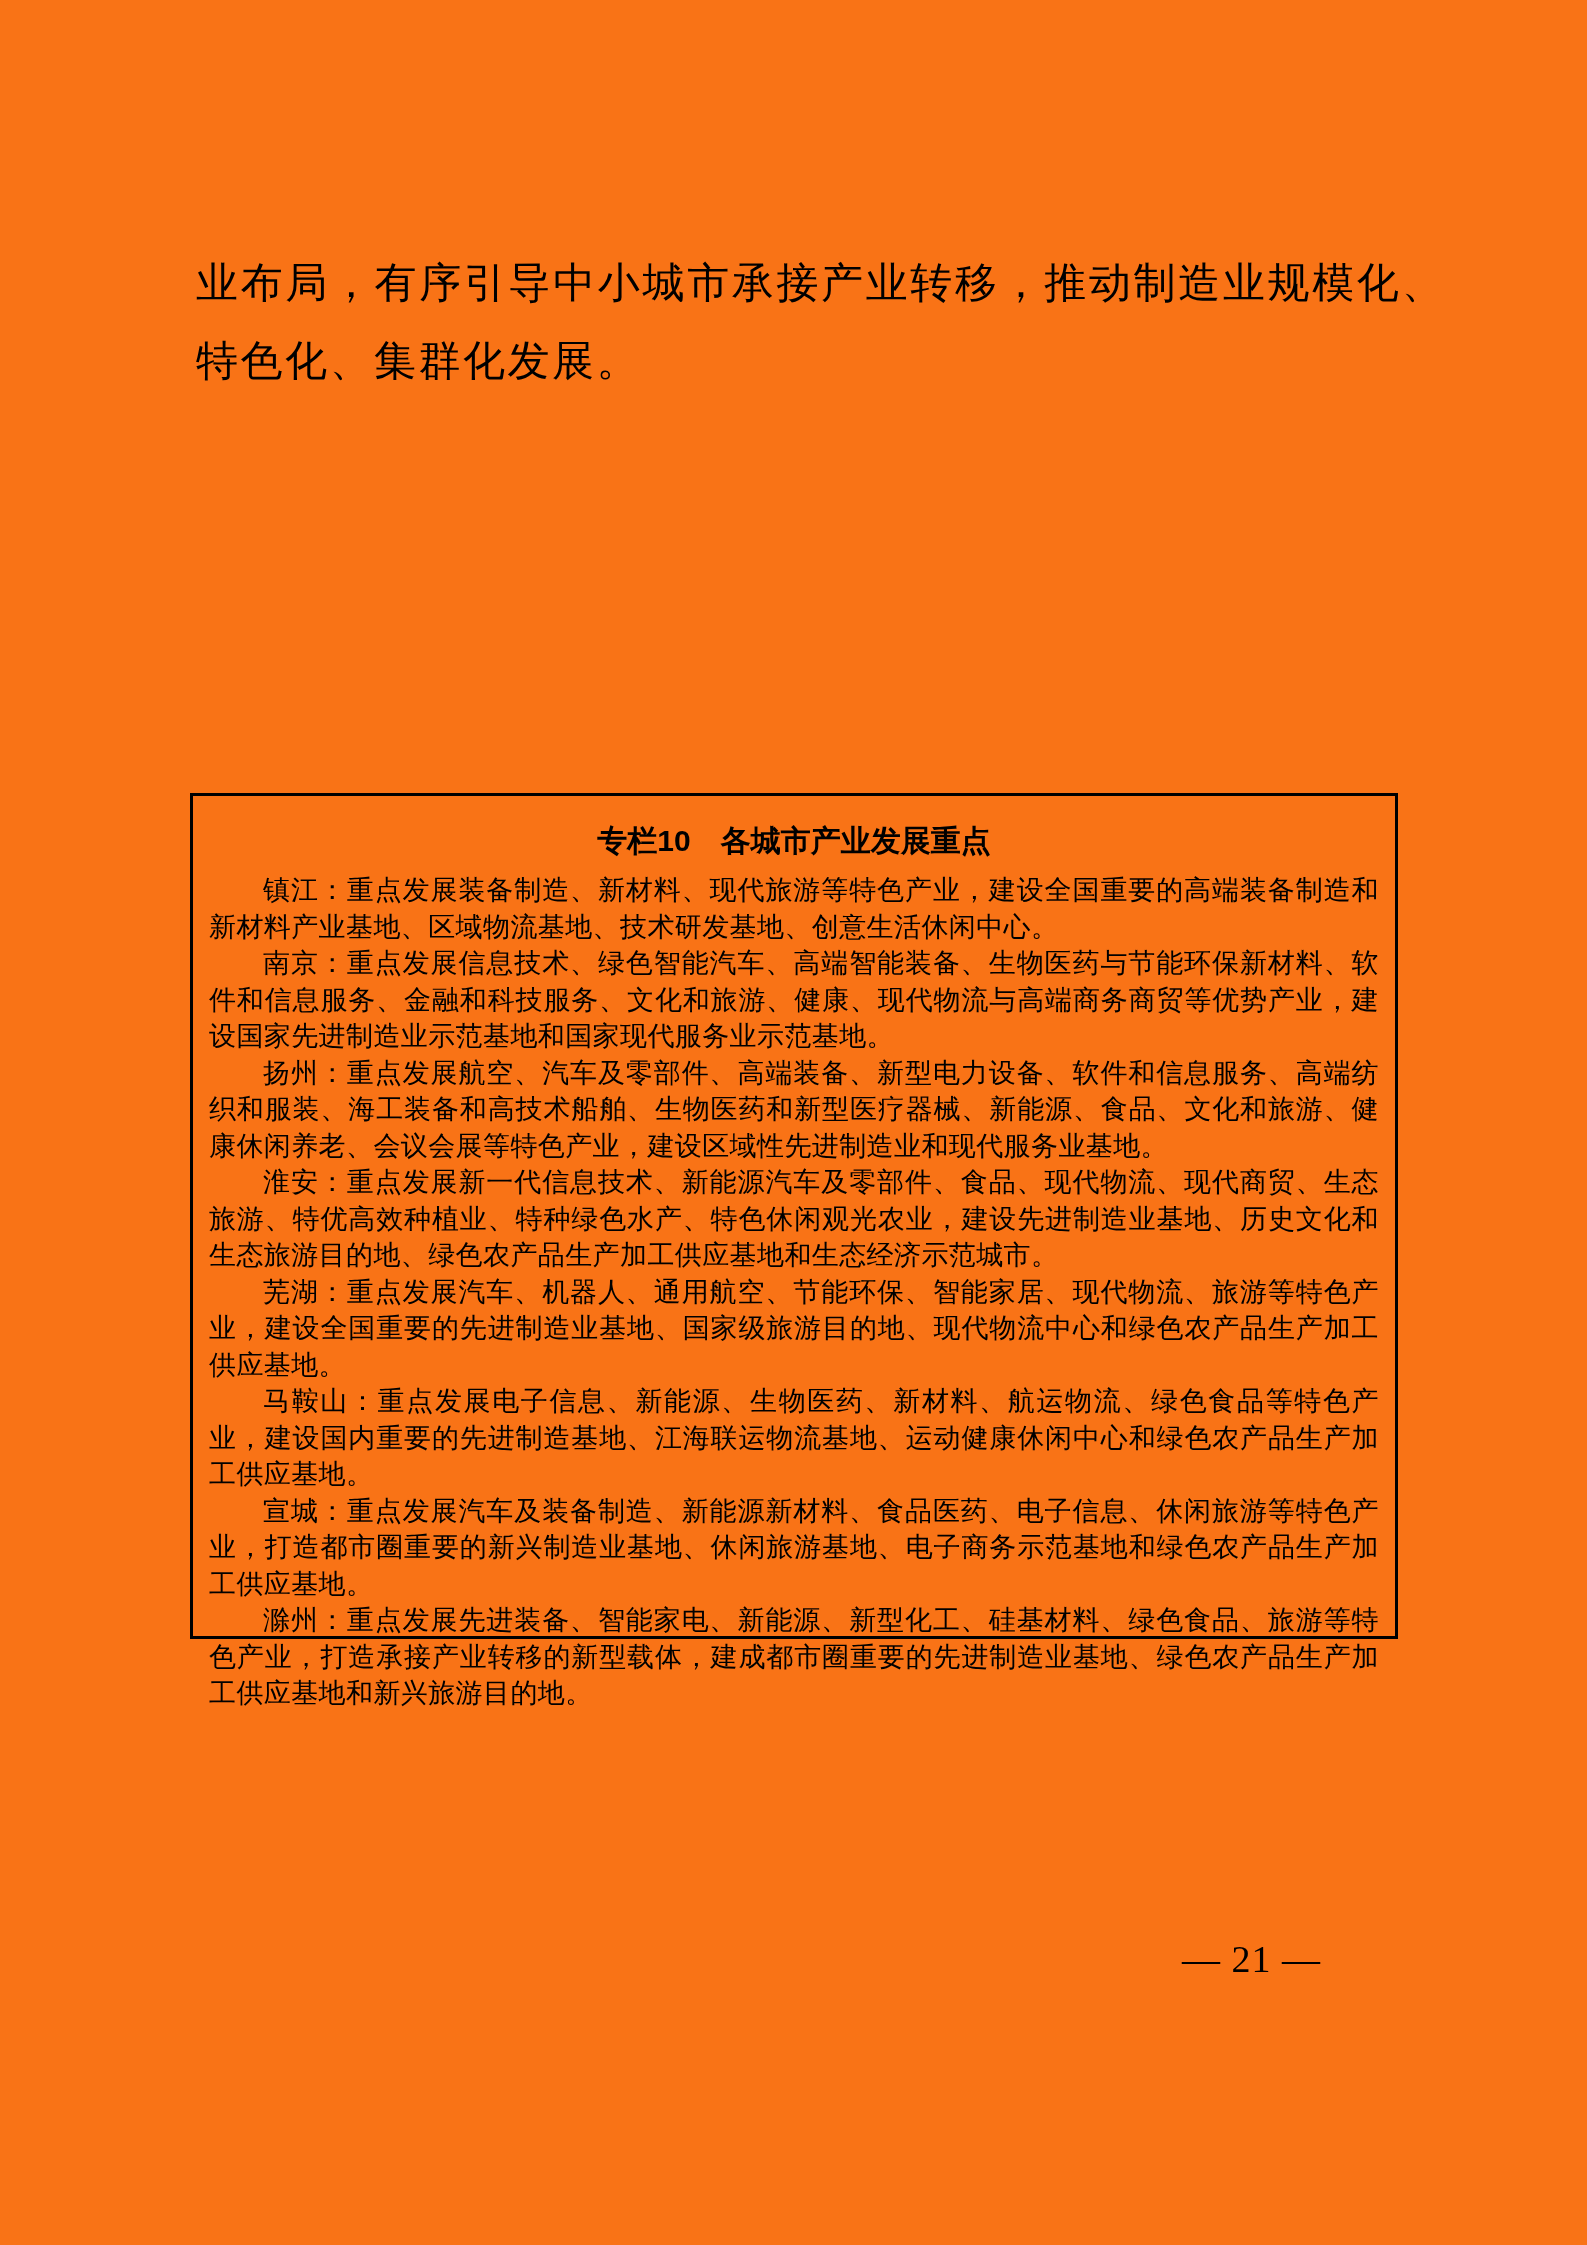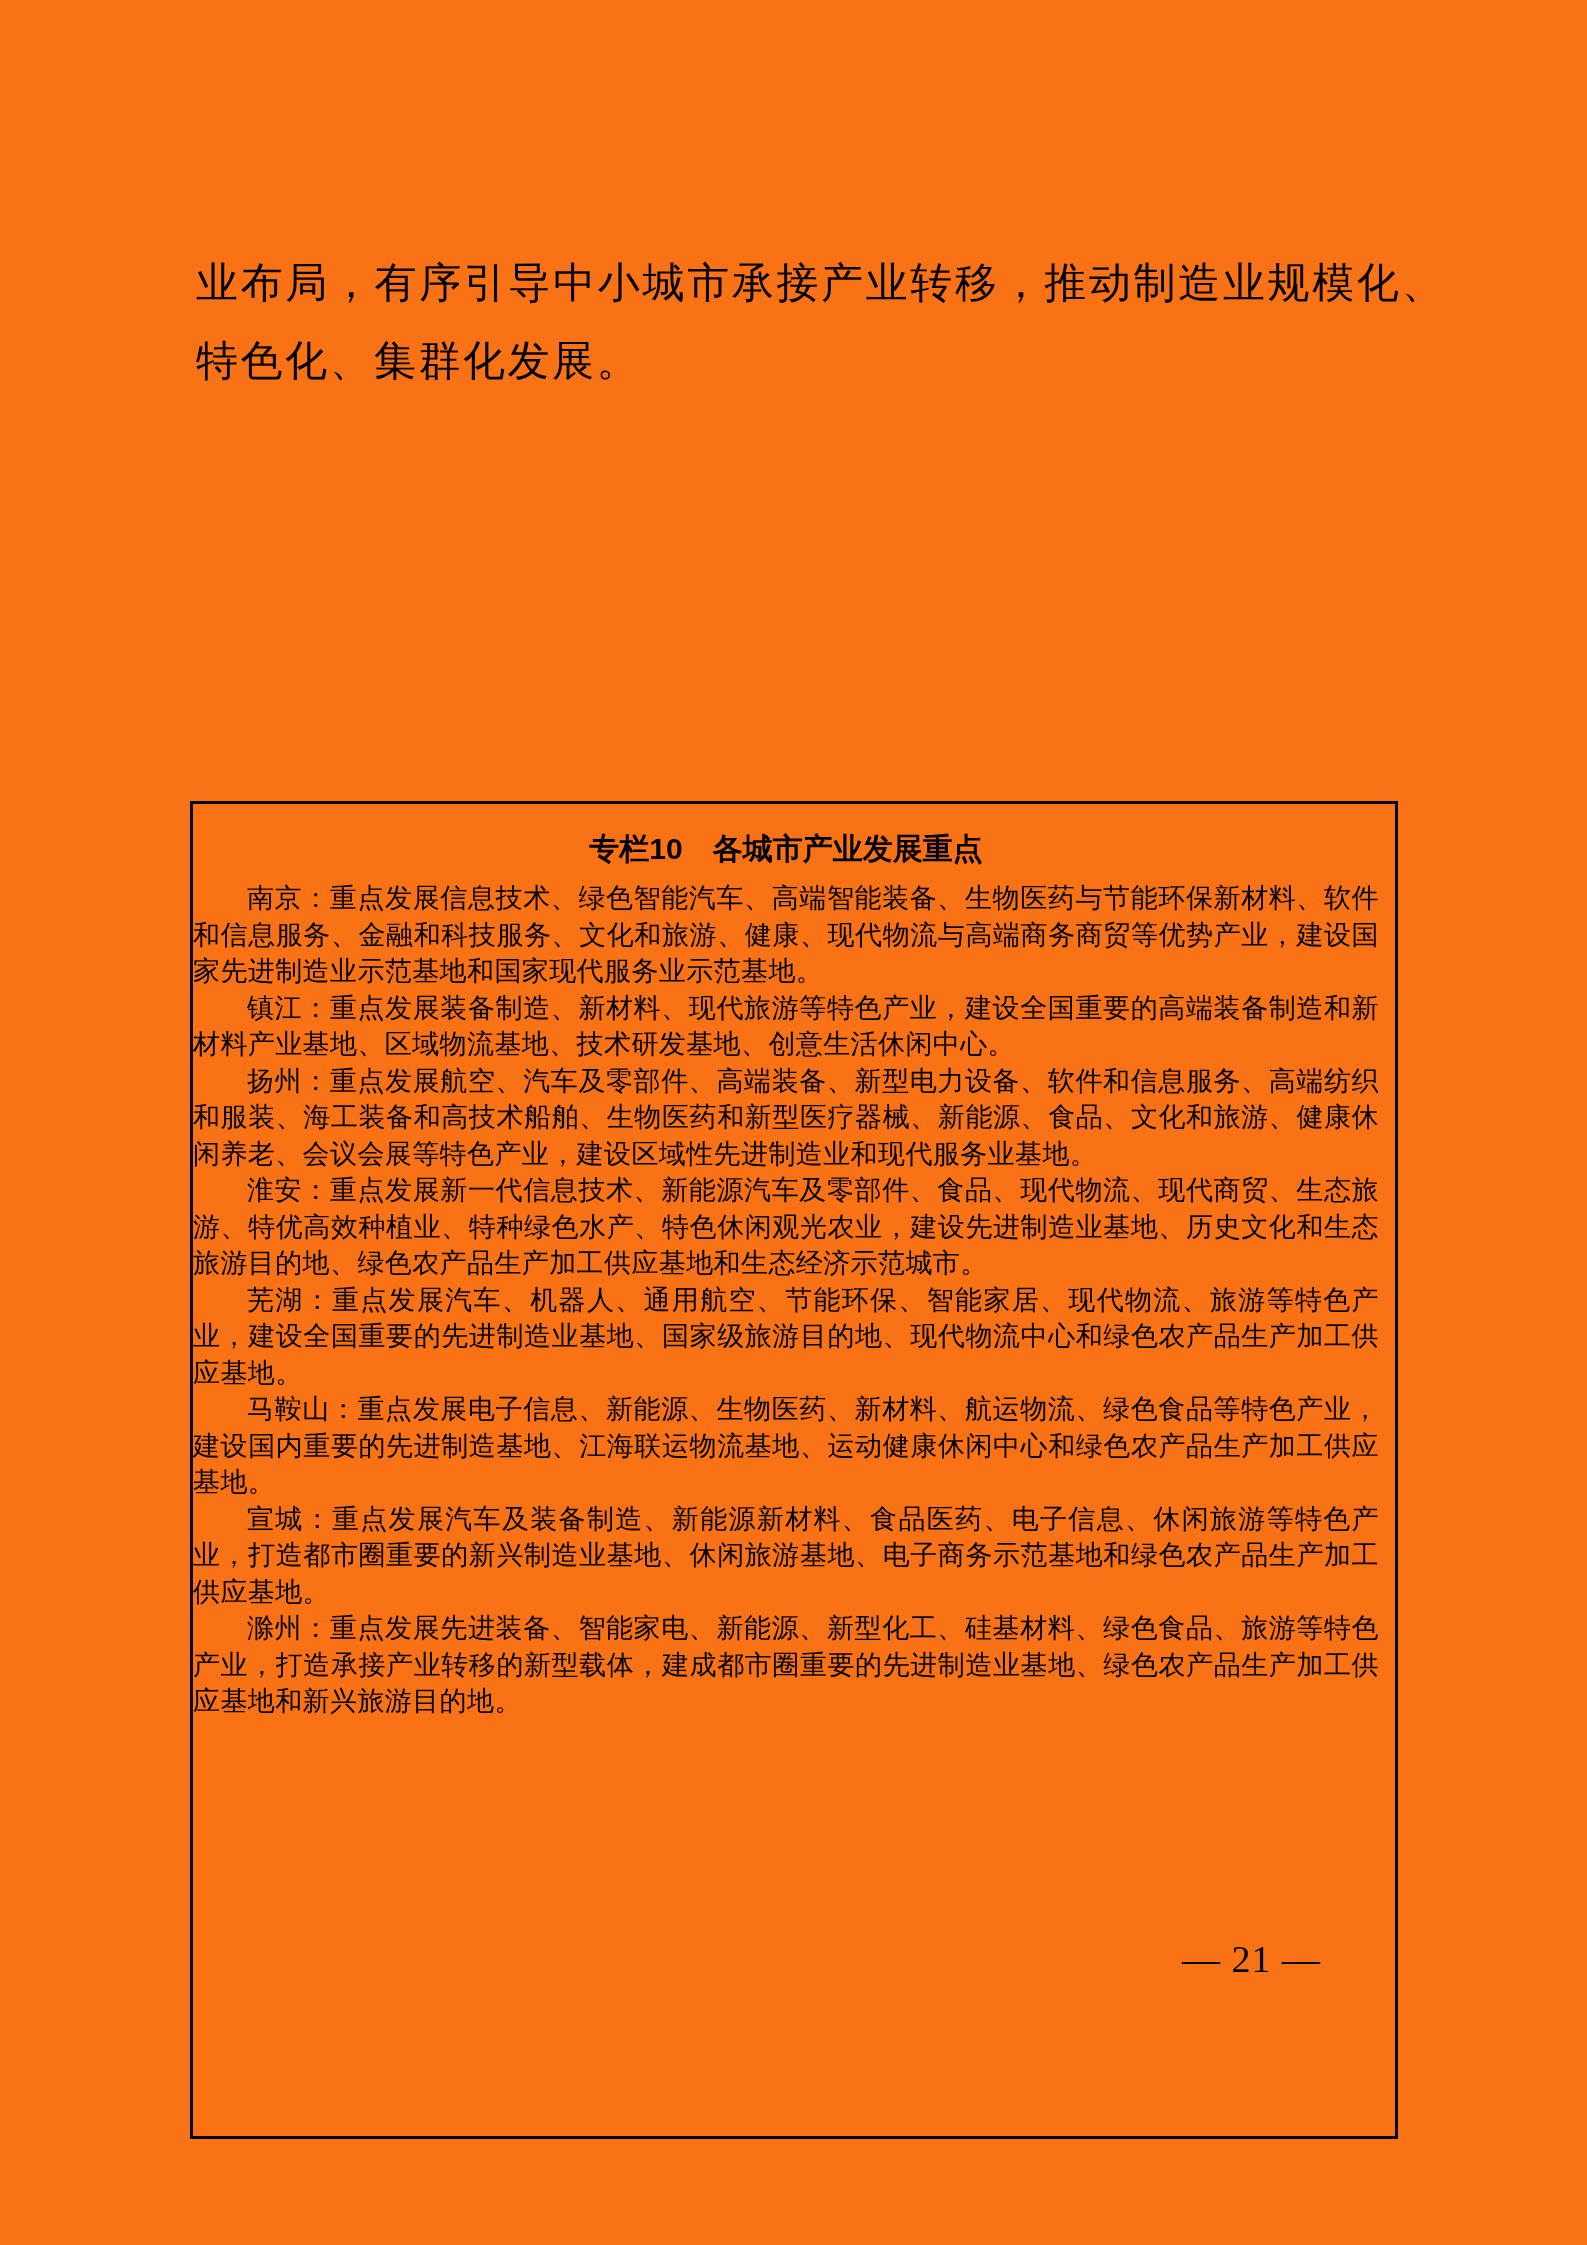--- a/index.html
+++ b/index.html
@@ -23,25 +23,24 @@
     letter-spacing: 2.5px;
     text-align: justify;
   }
   .main-text p { margin: 0; padding: 0; }
   .p-indent { text-indent: 2em; }
   .callout-box {
     position: absolute;
     left: 190px;
     top: 793px;
     width: 1208px;
-    height: 1338px;
+    height: 846px;
     box-sizing: border-box;
     border: 3px solid #000000;
-    padding: 20px 16px 0 0;
-    margin-top: 8px;
+    padding: 20px 16px 0 16px;
   }
   .box-title {
     text-align: center;
     font-weight: bold;
     font-size: 30px;
     line-height: 46px;
     margin: 2px 0 8px 0;
     font-family: "Liberation Sans", sans-serif;
   }
   .box-para {
@@ -67,22 +66,22 @@
 <body>
 
 <div class="page">
 
   <div class="main-text">
     <p>业布局，有序引导中小城市承接产业转移，推动制造业规模化、特色化、集群化发展。</p>
   </div>
 
   <div class="callout-box">
     <div class="box-title">专栏10　各城市产业发展重点</div>
+    <p class="box-para">镇江：重点发展装备制造、新材料、现代旅游等特色产业，建设全国重要的高端装备制造和新材料产业基地、区域物流基地、技术研发基地、创意生活休闲中心。</p>
     <p class="box-para">南京：重点发展信息技术、绿色智能汽车、高端智能装备、生物医药与节能环保新材料、软件和信息服务、金融和科技服务、文化和旅游、健康、现代物流与高端商务商贸等优势产业，建设国家先进制造业示范基地和国家现代服务业示范基地。</p>
-    <p class="box-para">镇江：重点发展装备制造、新材料、现代旅游等特色产业，建设全国重要的高端装备制造和新材料产业基地、区域物流基地、技术研发基地、创意生活休闲中心。</p>
     <p class="box-para">扬州：重点发展航空、汽车及零部件、高端装备、新型电力设备、软件和信息服务、高端纺织和服装、海工装备和高技术船舶、生物医药和新型医疗器械、新能源、食品、文化和旅游、健康休闲养老、会议会展等特色产业，建设区域性先进制造业和现代服务业基地。</p>
     <p class="box-para">淮安：重点发展新一代信息技术、新能源汽车及零部件、食品、现代物流、现代商贸、生态旅游、特优高效种植业、特种绿色水产、特色休闲观光农业，建设先进制造业基地、历史文化和生态旅游目的地、绿色农产品生产加工供应基地和生态经济示范城市。</p>
     <p class="box-para">芜湖：重点发展汽车、机器人、通用航空、节能环保、智能家居、现代物流、旅游等特色产业，建设全国重要的先进制造业基地、国家级旅游目的地、现代物流中心和绿色农产品生产加工供应基地。</p>
     <p class="box-para">马鞍山：重点发展电子信息、新能源、生物医药、新材料、航运物流、绿色食品等特色产业，建设国内重要的先进制造基地、江海联运物流基地、运动健康休闲中心和绿色农产品生产加工供应基地。</p>
     <p class="box-para">宣城：重点发展汽车及装备制造、新能源新材料、食品医药、电子信息、休闲旅游等特色产业，打造都市圈重要的新兴制造业基地、休闲旅游基地、电子商务示范基地和绿色农产品生产加工供应基地。</p>
     <p class="box-para">滁州：重点发展先进装备、智能家电、新能源、新型化工、硅基材料、绿色食品、旅游等特色产业，打造承接产业转移的新型载体，建成都市圈重要的先进制造业基地、绿色农产品生产加工供应基地和新兴旅游目的地。</p>
   </div>
 
   <div class="page-footer">— 21 —</div>
 

